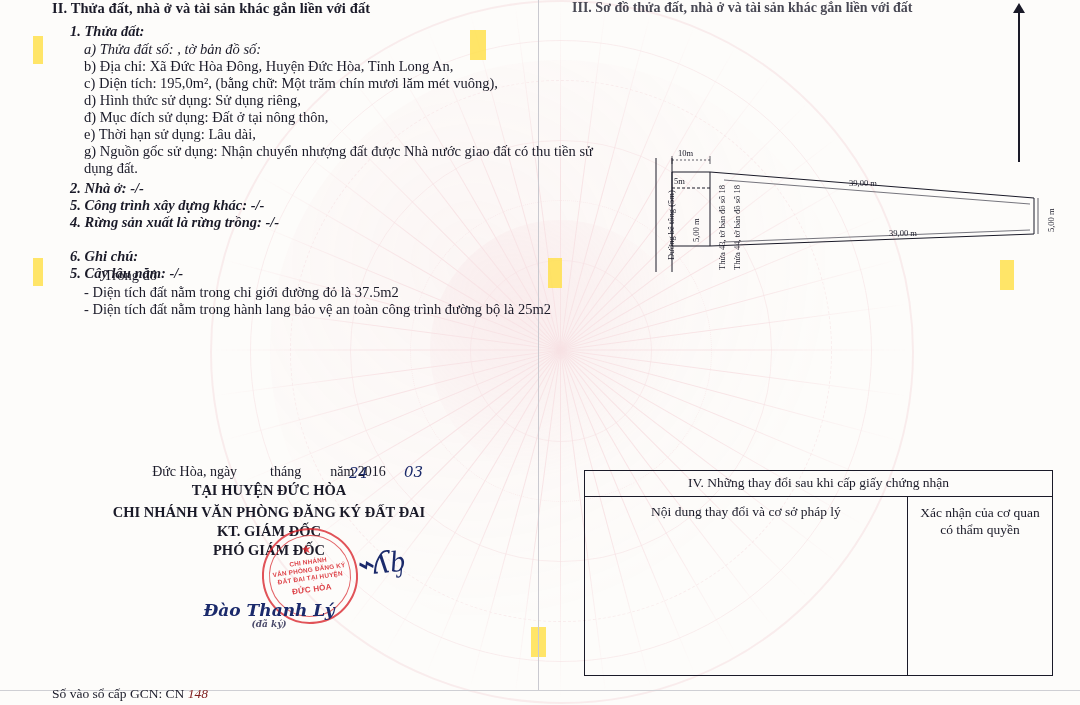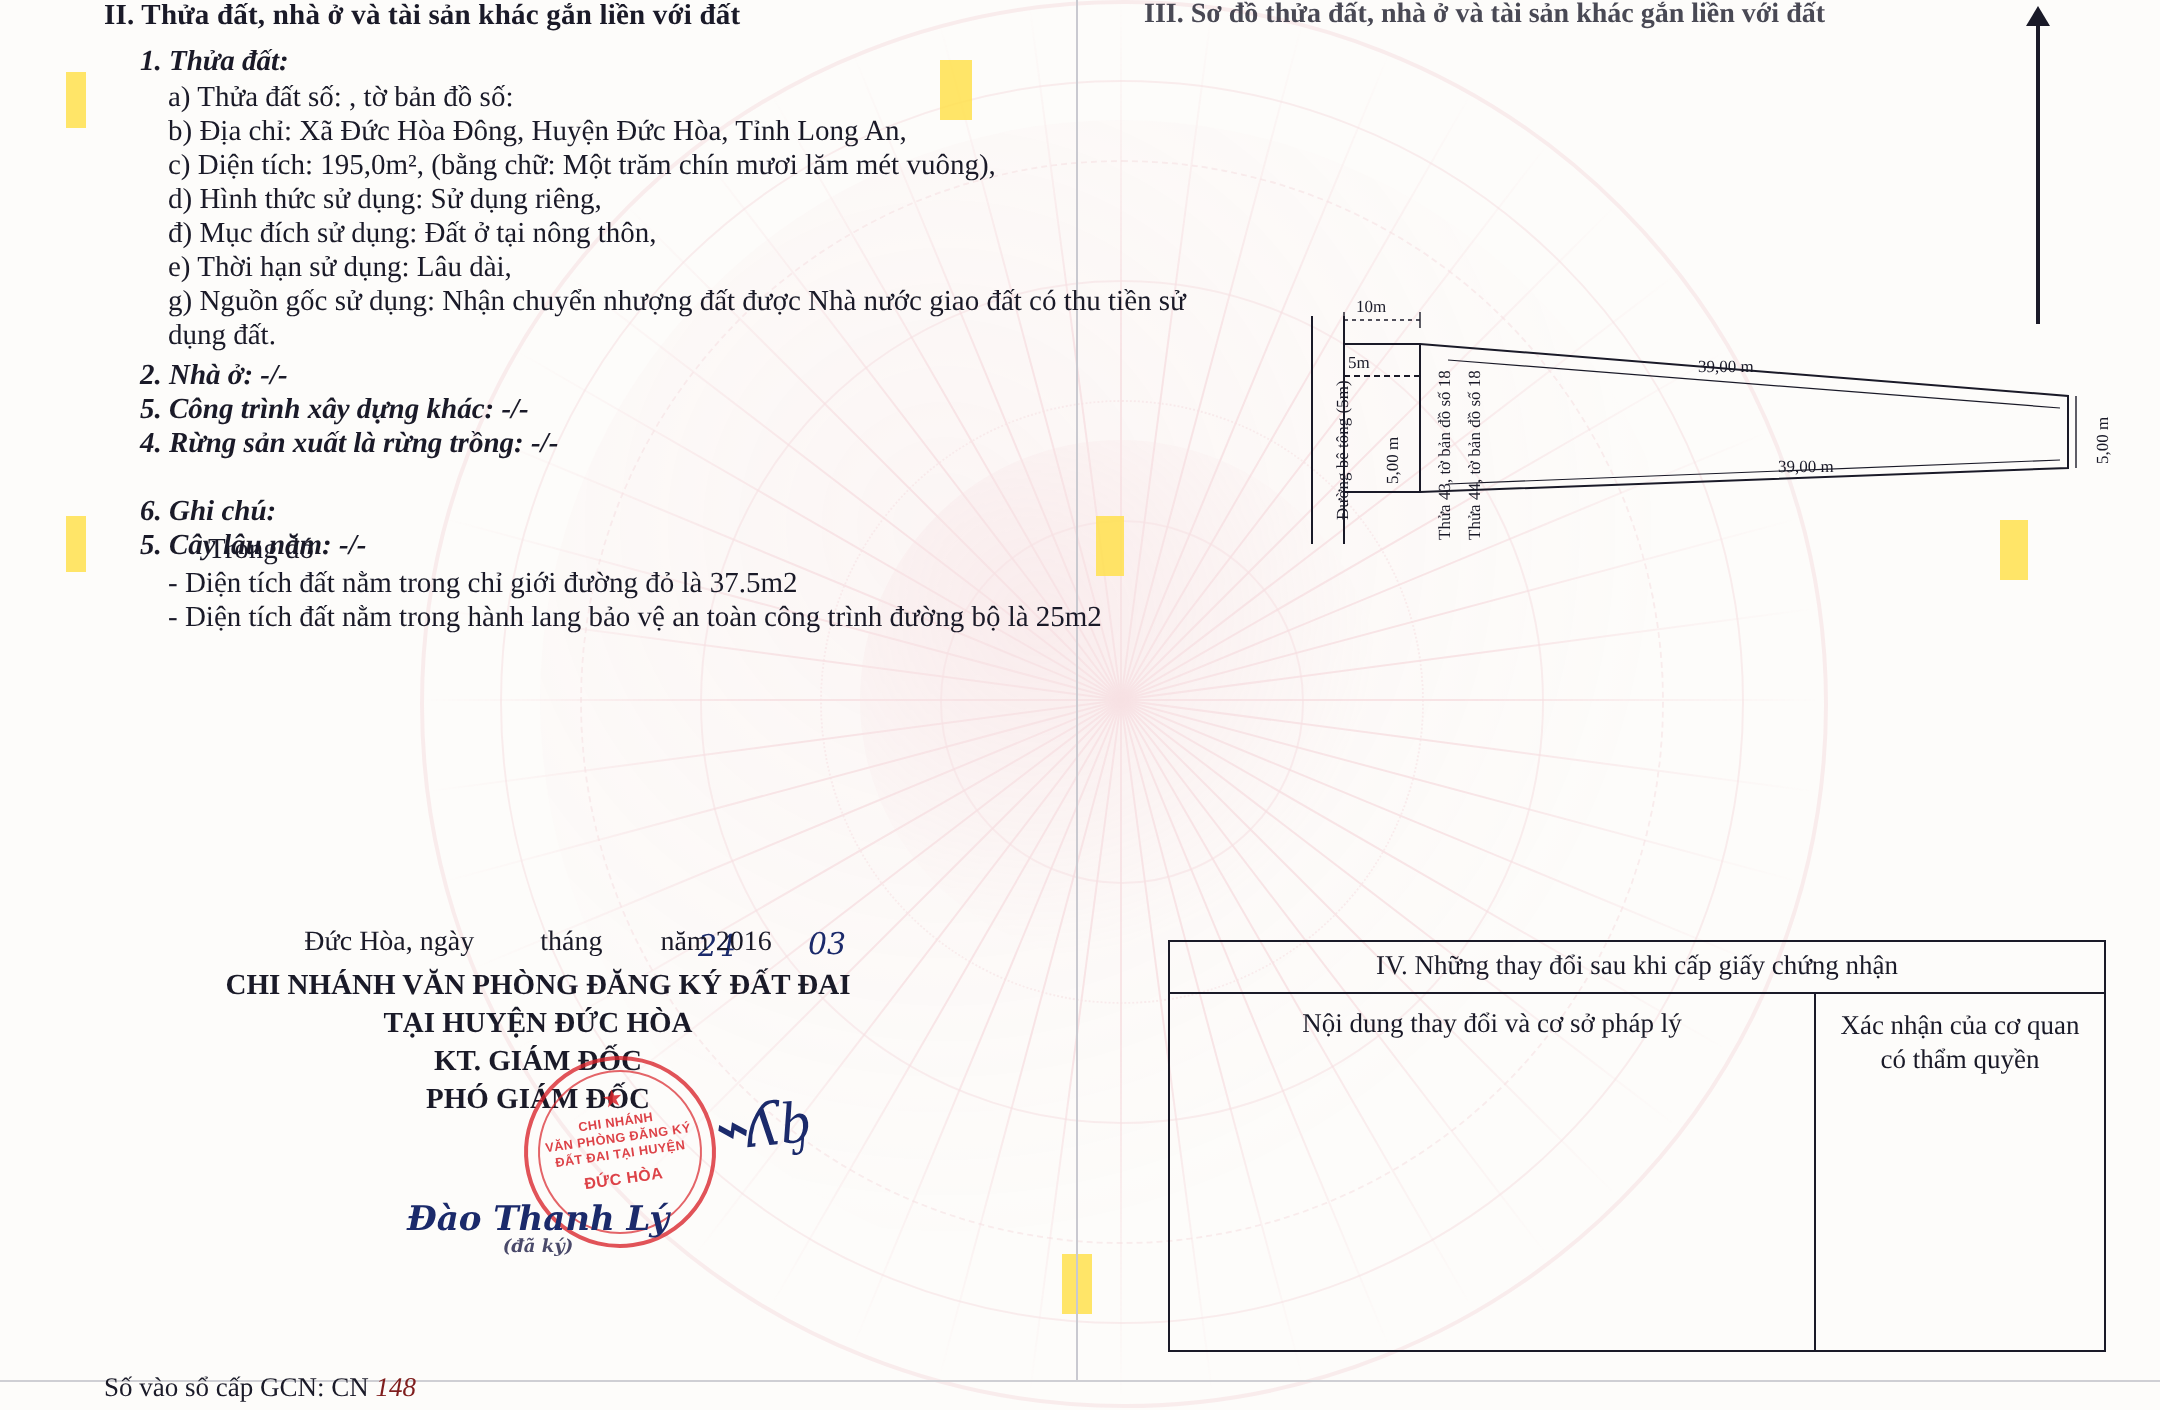--- a/index.html
+++ b/index.html
@@ -204,21 +204,21 @@
 
 <div id="vline"></div>
 <div id="fold"></div>
 
 <div id="left">
 
   <div class="sec-title">II. Thửa đất, nhà ở và tài sản khác gắn liền với đất</div>
 
   <div class="ln it" style="left:70px;top:23px;">1. Thửa đất:</div>
 
-  <div class="ln" style="left:84px;top:41px;">a) Thửa đất số:                     , tờ bản đồ số:</div>
+  <div class="ln" style="left:84px;top:41px;font-style:italic;">a) Thửa đất số:                     , tờ bản đồ số:</div>
   <div class="ln" style="left:84px;top:58px;">b) Địa chỉ: Xã Đức Hòa Đông, Huyện Đức Hòa, Tỉnh Long An,</div>
   <div class="ln" style="left:84px;top:75px;">c) Diện tích: 195,0m², (bằng chữ: Một trăm chín mươi lăm mét vuông),</div>
   <div class="ln" style="left:84px;top:92px;">d) Hình thức sử dụng: Sử dụng riêng,</div>
   <div class="ln" style="left:84px;top:109px;">đ) Mục đích sử dụng: Đất ở tại nông thôn,</div>
   <div class="ln" style="left:84px;top:126px;">e) Thời hạn sử dụng: Lâu dài,</div>
   <div class="ln" style="left:84px;top:143px;">g) Nguồn gốc sử dụng: Nhận chuyển nhượng đất được Nhà nước giao đất có thu tiền sử</div>
   <div class="ln" style="left:84px;top:160px;">dụng đất.</div>
 
   <div class="ln it" style="left:70px;top:180px;">2. Nhà ở: -/-</div>
   <div class="ln it" style="left:70px;top:197px;">5. Công trình xây dựng khác: -/-</div>
@@ -231,22 +231,22 @@
   <div class="ln" style="left:84px;top:301px;">- Diện tích đất nằm trong hành lang bảo vệ an toàn công trình đường bộ là 25m2</div>
 
   <div id="sigblock">
     <div class="l">
       <span>Đức Hòa, ngày</span>
       <span style="display:inline-block;width:26px;"></span>
       <span>tháng</span>
       <span style="display:inline-block;width:22px;"></span>
       <span>năm 2016</span>
     </div>
+    <div class="l bold">TẠI HUYỆN ĐỨC HÒA</div>
     <div class="l bold" style="margin-top:3px;">CHI NHÁNH VĂN PHÒNG ĐĂNG KÝ ĐẤT ĐAI</div>
-    <div class="l bold">TẠI HUYỆN ĐỨC HÒA</div>
     <div class="l bold">KT. GIÁM ĐỐC</div>
     <div class="l bold">PHÓ GIÁM ĐỐC</div>
   </div>
   <div id="datefill1" class="handwrite">24</div>
   <div id="datefill2" class="handwrite">03</div>
 
   <div id="seal">
     <div class="outer"></div>
     <div class="inner"></div>
     <div class="star">★</div>

